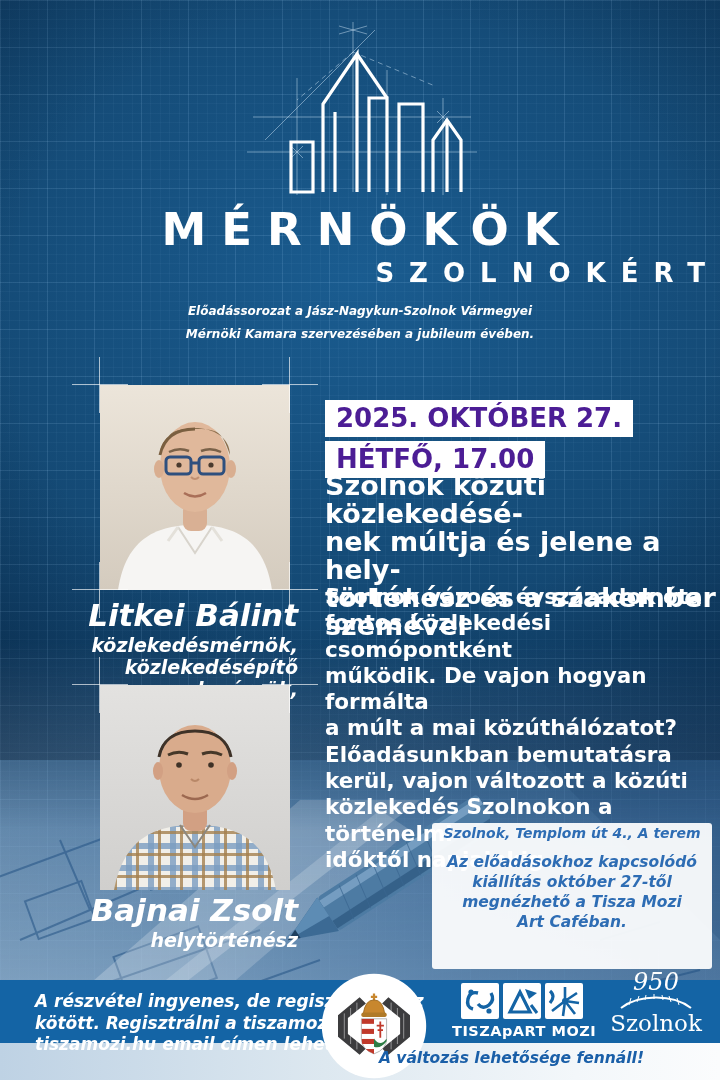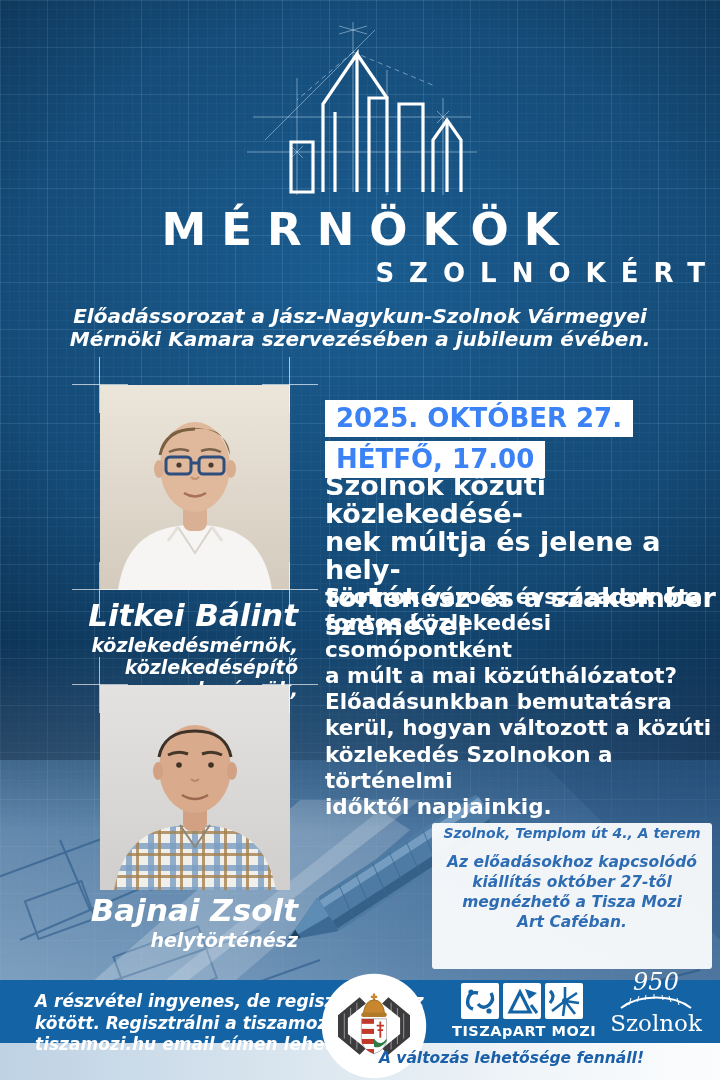--- a/index.html
+++ b/index.html
@@ -33,42 +33,42 @@
   }
   .photo-layer svg{position:absolute; inset:0;}
 
   
   .logo-wrap{position:absolute; left:0; right:0; top:20px; text-align:center; z-index:3;}
   .main-title{position:absolute; left:0; right:0; top:203px; z-index:3; text-align:center;
     color:#fff; font-size:45px; font-weight:800; letter-spacing:15px; text-indent:15px;}
   .sub-title{position:absolute; left:0; right:0; top:258px; z-index:3; text-align:right;
     color:#fff; font-size:26px; font-weight:700; letter-spacing:15px; text-indent:15px;}
   .series-line{position:absolute; left:0; right:0; z-index:3; text-align:center;
-    color:#fff; font-size:20px; font-weight:700; font-style:italic;}
+    color:#fff; font-size:12px; font-weight:700; font-style:italic;}
   .series-1{top:304px;} .series-2{top:327px;}
 
   
   .portrait{position:absolute; left:100px; width:190px; height:205px; z-index:3;}
   .portrait-1{top:385px;} .portrait-2{top:685px;}
   .cross{position:absolute; width:56px; height:56px; pointer-events:none;}
   .cross::before{content:""; position:absolute; left:0; top:27px; width:56px; height:1px; background:rgba(255,255,255,0.65);}
   .cross::after{content:""; position:absolute; left:27px; top:0; width:1px; height:56px; background:rgba(255,255,255,0.65);}
   .cross.tl{left:-28px; top:-28px;} .cross.tr{right:-28px; top:-28px;}
   .cross.bl{left:-28px; bottom:-28px;} .cross.br{right:-28px; bottom:-28px;}
 
   .speaker-name{position:absolute; left:0; width:298px; z-index:3; text-align:right;
     color:#fff; font-size:31px; font-weight:800; font-style:italic;}
   .speaker-role{position:absolute; left:0; width:298px; z-index:3; text-align:right;
     color:#fff; font-size:19px; font-weight:600; font-style:italic; line-height:22px;}
   .name-1{top:597px;} .roles-1{top:634px;}
   .name-2{top:892px;} .roles-2{top:929px;}
 
   
   .date-badges{position:absolute; left:325px; top:400px; z-index:3;}
-  .date-badge{display:table; background:#fff; color:#3b82f6; font-size:26px; font-weight:800;
+  .date-badge{display:table; background:#fff; color:#4c1d95; font-size:26px; font-weight:800;
     padding:3px 11px 4px; margin-bottom:4px; white-space:nowrap;}
   .event-title{position:absolute; left:325px; top:472px; width:392px; z-index:3;
     color:#fff; font-size:27px; font-weight:800; line-height:28px;}
   .event-desc{position:absolute; left:325px; top:584px; width:396px; z-index:3;
     color:#fff; font-size:21.5px; font-weight:700; line-height:26.3px;}
 
   
   .venue-box{position:absolute; left:432px; top:823px; width:280px; height:146px; z-index:3;
     background:rgba(255,255,255,0.93); border-radius:3px; text-align:center; color:#2e6db4;}
   .venue-line1{margin-top:14px; font-size:17px; font-weight:700; font-style:italic;}
@@ -244,23 +244,24 @@
   </div>
   <div class="event-title">
     <div>Szolnok közúti közlekedésé-</div>
     <div>nek múltja és jelene a hely-</div>
     <div>történész és a szakember</div>
     <div>szemével</div>
   </div>
   <div class="event-desc">
     <div>Szolnok városa évszázadok óta</div>
     <div>fontos közlekedési csomópontként</div>
+    <div>működik. De vajon hogyan formálta</div>
     <div>a múlt a mai közúthálózatot?</div>
     <div>Előadásunkban bemutatásra</div>
-    <div>kerül, hogyan változott a közúti</div>
+    <div>kerül, vajon változott a közúti</div>
     <div>közlekedés Szolnokon a történelmi</div>
     <div>időktől napjainkig.</div>
   </div>
 
   <svg class="pencil" width="240" height="185" viewBox="0 0 240 185">
     <g transform="rotate(-33 120 92)">
       <rect x="70" y="72" width="190" height="40" rx="4" fill="#4d7ba3"></rect>
       <rect x="70" y="76" width="190" height="8" fill="#7fa6c8" opacity="0.8"></rect>
       <rect x="70" y="100" width="190" height="9" fill="#335e86" opacity="0.9"></rect>
       <g stroke="#3a6690" stroke-width="1" opacity="0.7">

